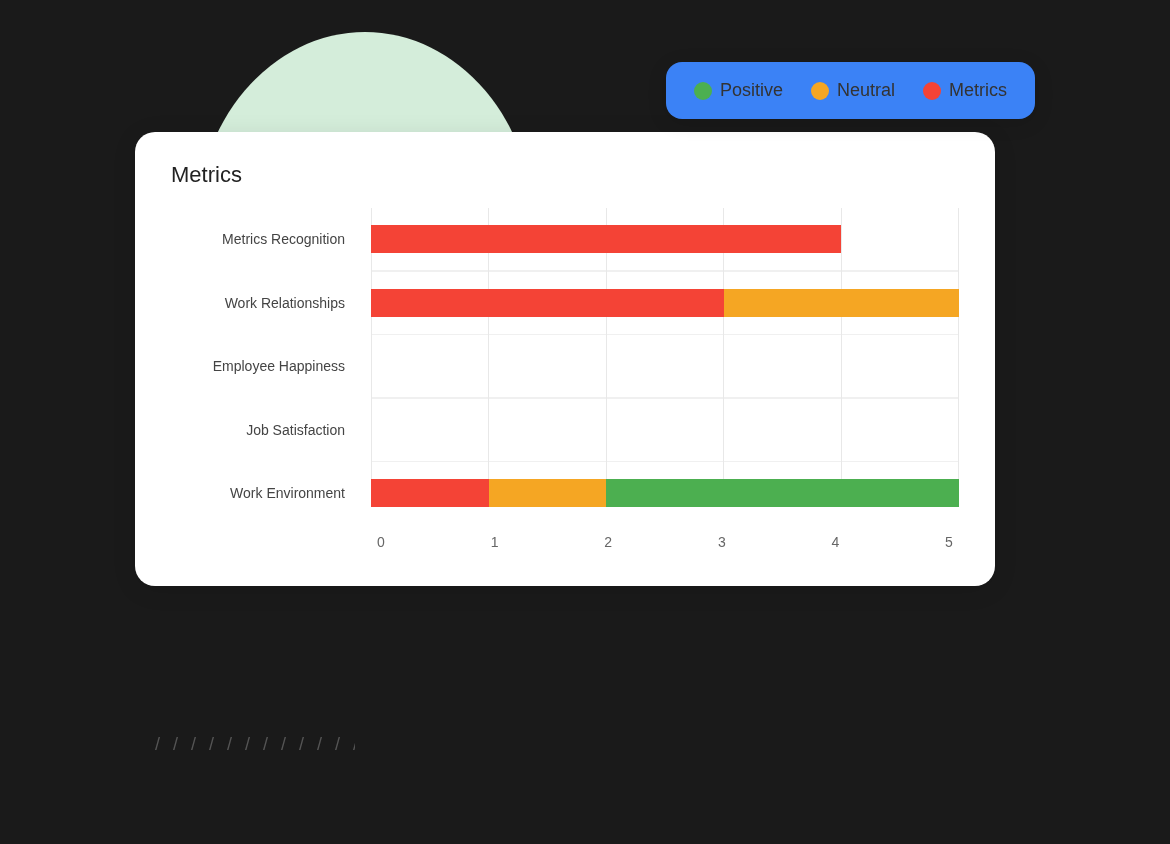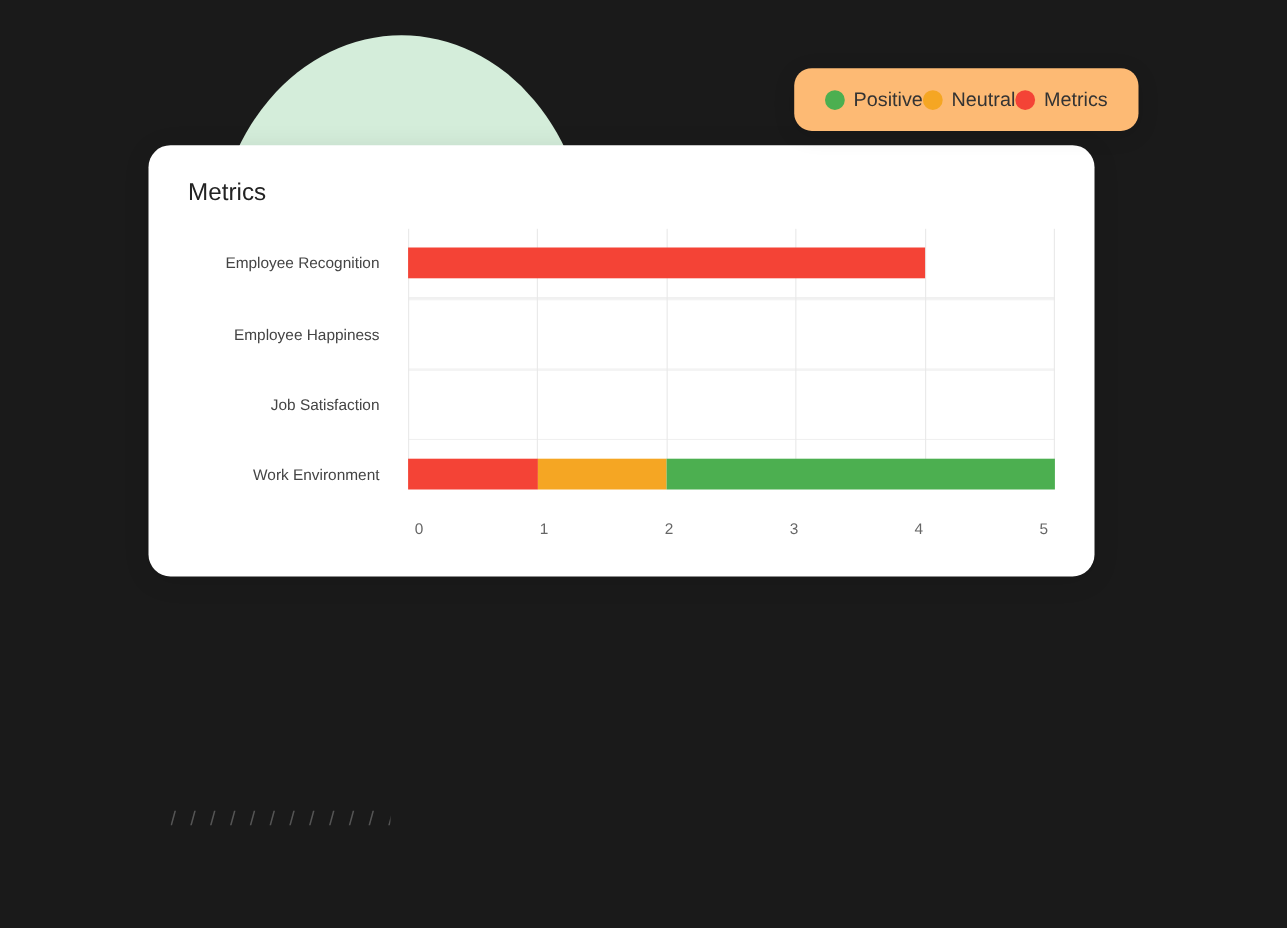--- a/index.html
+++ b/index.html
@@ -53,25 +53,26 @@
       line-height: 1.4;
       display: block;
       white-space: nowrap;
     }
 
     
     .legend-card {
       position: absolute;
       top: 30px;
       right: 0;
-      background: #fdba74;
+      background: #3b82f6;
       border-radius: 16px;
       padding: 18px 28px;
       display: flex;
       align-items: center;
+      gap: 28px;
       box-shadow: 0 4px 20px rgba(0,0,0,0.12);
       z-index: 10;
     }
 
     .legend-item {
       display: flex;
       align-items: center;
       gap: 8px;
       font-size: 18px;
       font-weight: 500;
@@ -231,27 +232,34 @@
             <div class="grid-line"></div>
             <div class="grid-line"></div>
             <div class="grid-line"></div>
             <div class="grid-line"></div>
             <div class="grid-line"></div>
             <div class="grid-line"></div>
           </div>
 
         <div id="chart-rows-container">
             <div class="chart-row">
-              <div class="row-label">Employee Recognition</div>
+              <div class="row-label">Metrics Recognition</div>
               <div class="bar-container">
                 <div class="bar-segment negative" style="width: 80%;"></div>
               </div>
             </div>
             <div class="row-separator"></div>
             <div class="row-separator"></div>
+            <div class="chart-row">
+              <div class="row-label">Work Relationships</div>
+              <div class="bar-container">
+                <div class="bar-segment negative" style="width: 60%;"></div>
+                <div class="bar-segment neutral" style="width: 40%;"></div>
+              </div>
+            </div>
             <div class="row-separator"></div>
             <div class="chart-row">
               <div class="row-label">Employee Happiness</div>
               <div class="bar-container"></div>
             </div>
             <div class="row-separator"></div>
             <div class="row-separator"></div>
             <div class="chart-row">
               <div class="row-label">Job Satisfaction</div>
               <div class="bar-container"></div>

